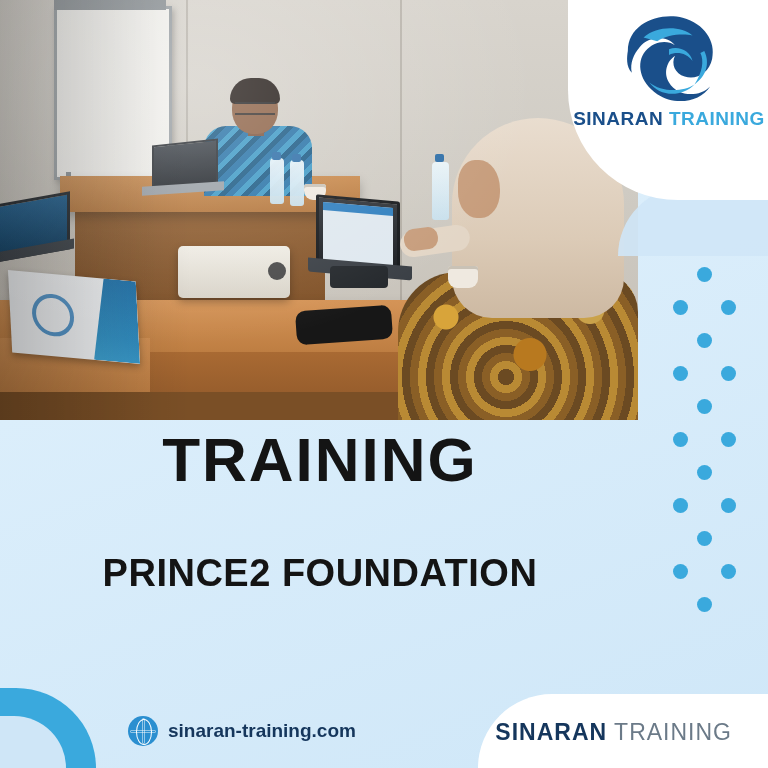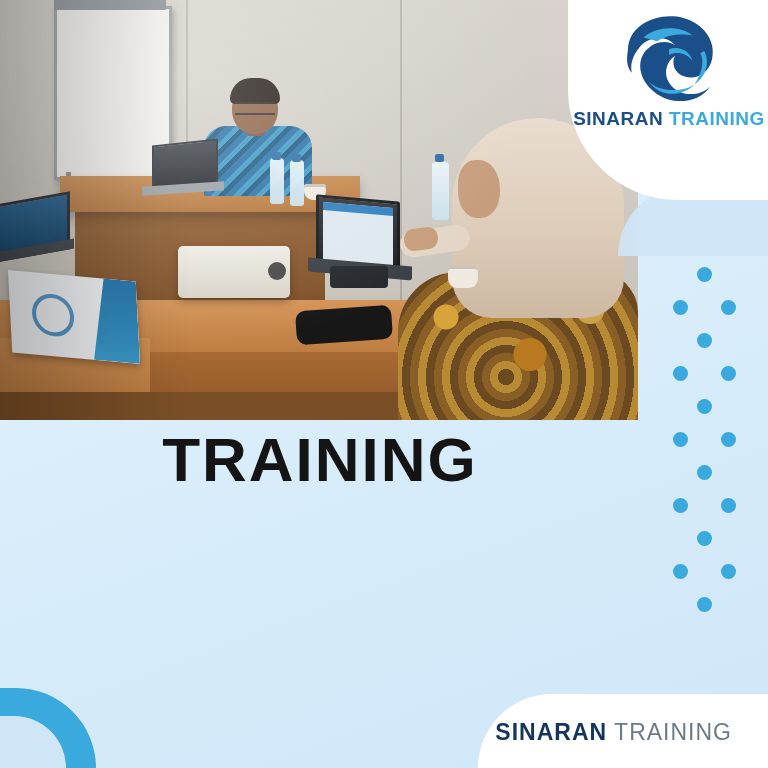--- a/index.html
+++ b/index.html
@@ -612,24 +612,31 @@
       <div class="dot hidden"></div>
     <div class="dot"></div>
       <div class="dot hidden"></div>
       <div class="dot"></div>
     <div class="dot hidden"></div>
       <div class="dot"></div>
       <div class="dot hidden"></div>
   </div>
 
   <div class="title-main">TRAINING</div>
+  <div class="title-sub">PRINCE2 FOUNDATION</div>
 
   <div class="footer-left-shape"></div>
   <div class="footer-left-inner"></div>
 
+  <div class="footer-web">
+    <div class="globe-icon">
+      <div class="globe-oval"></div>
+    </div>
+    <div class="footer-web-text">sinaran-training.com</div>
+  </div>
 
   <div class="footer-right-shape"></div>
   <div class="footer-brand">
     <span class="b1">SINARAN</span>
     <span class="b2">TRAINING</span>
   </div>
 
 </div>
 
 </body></html>

